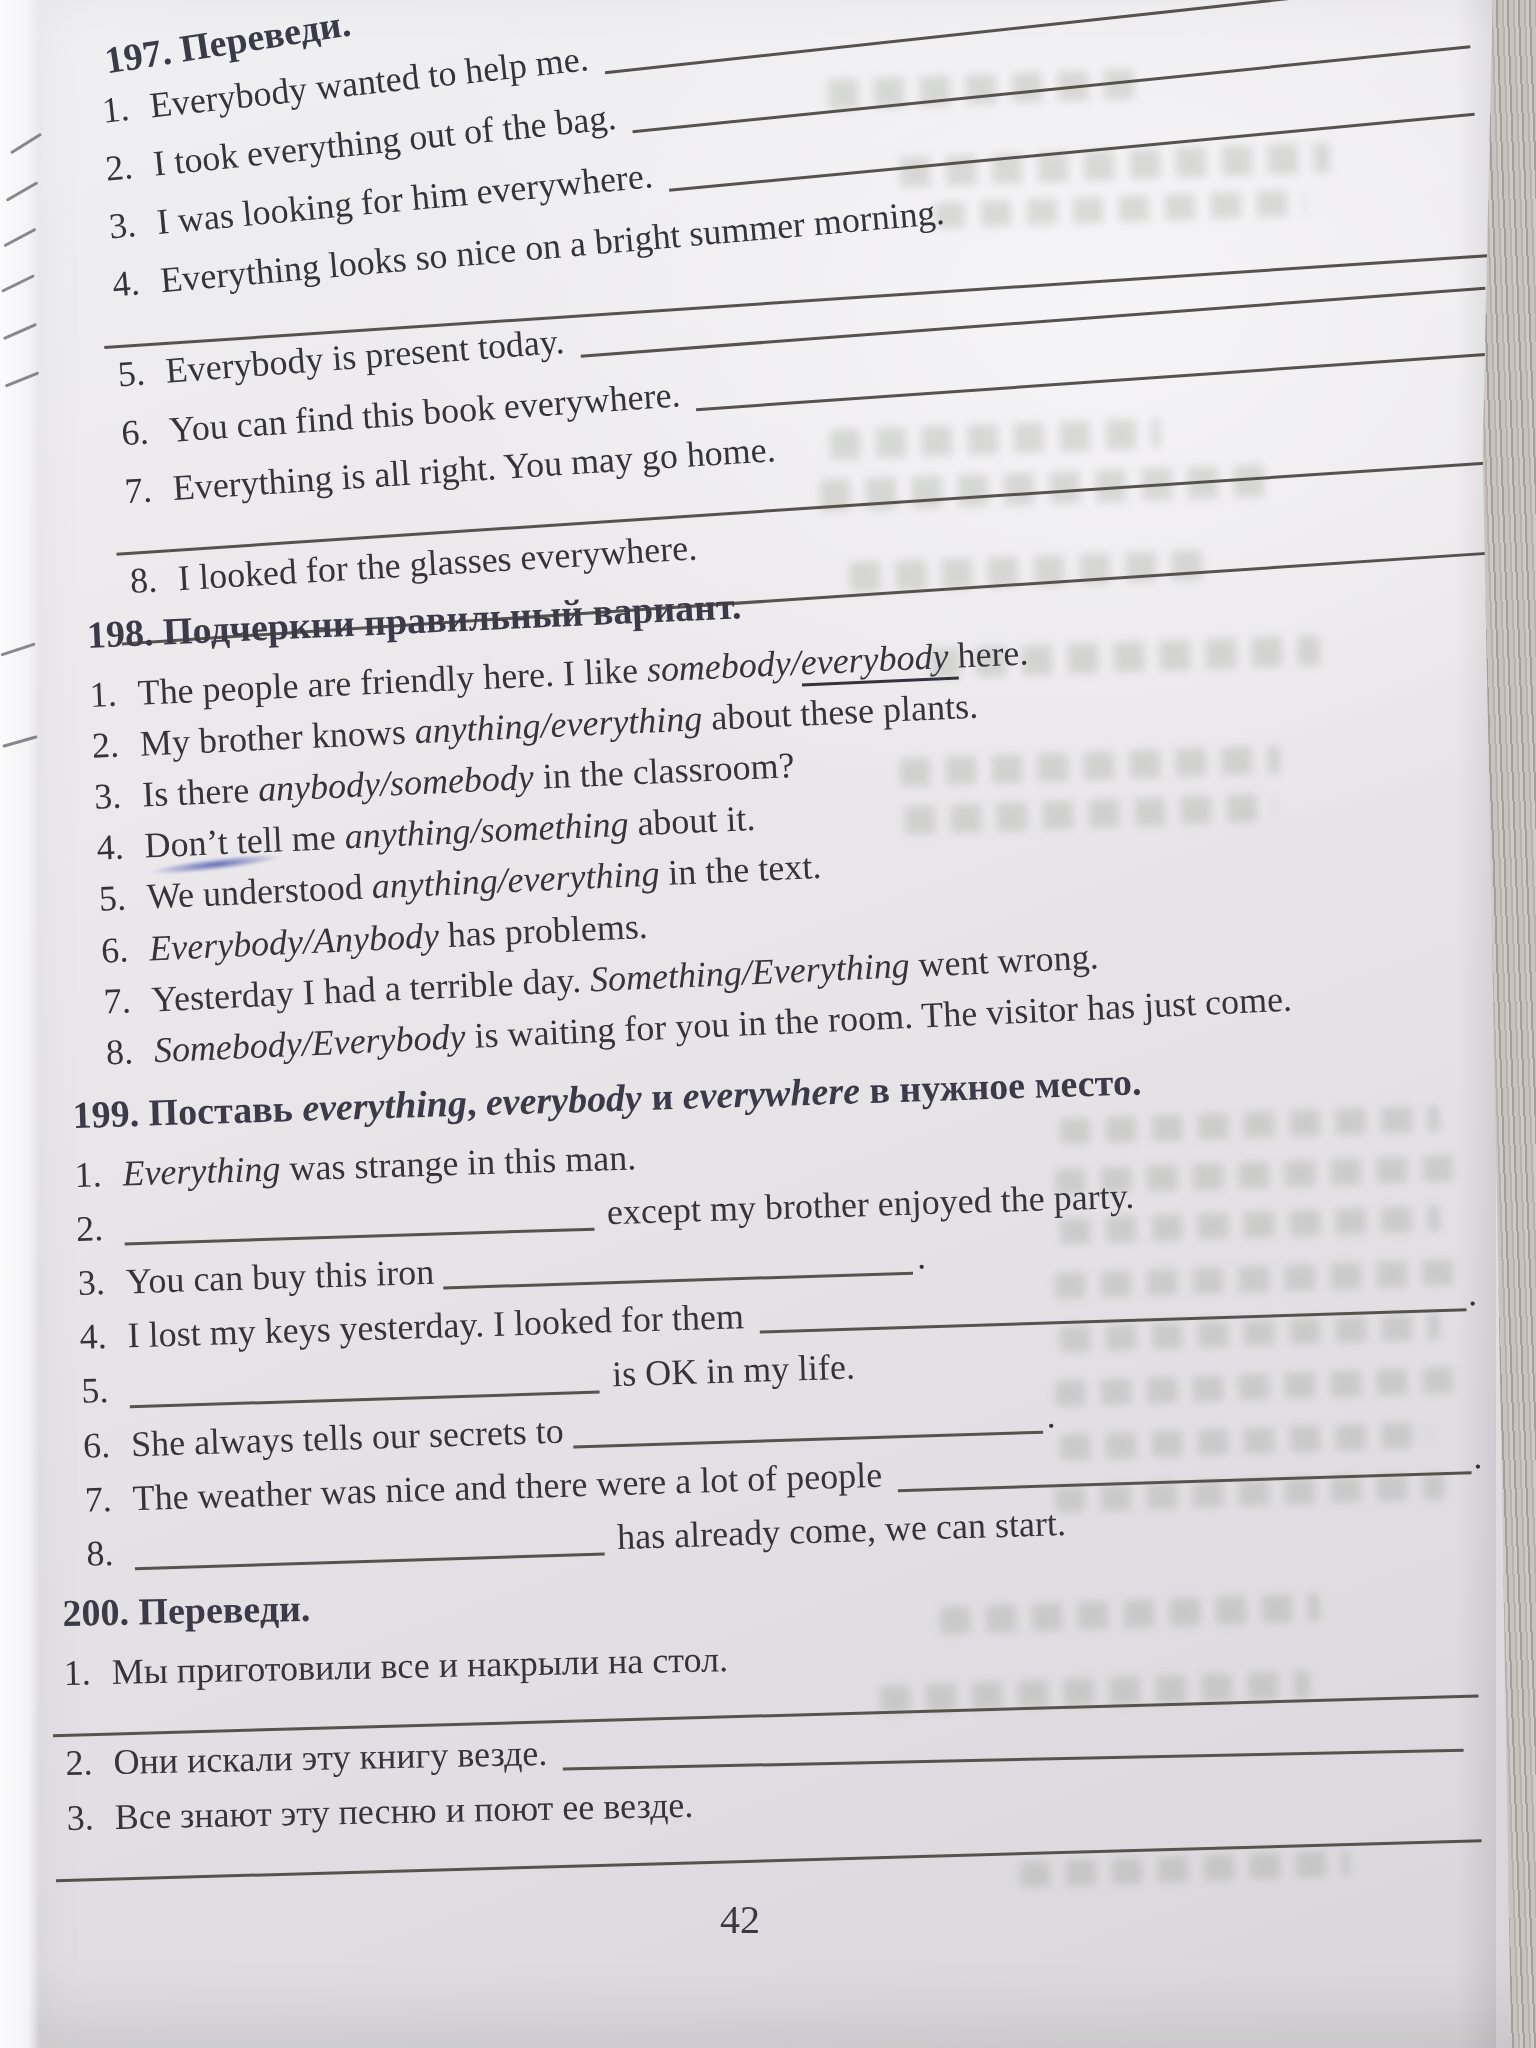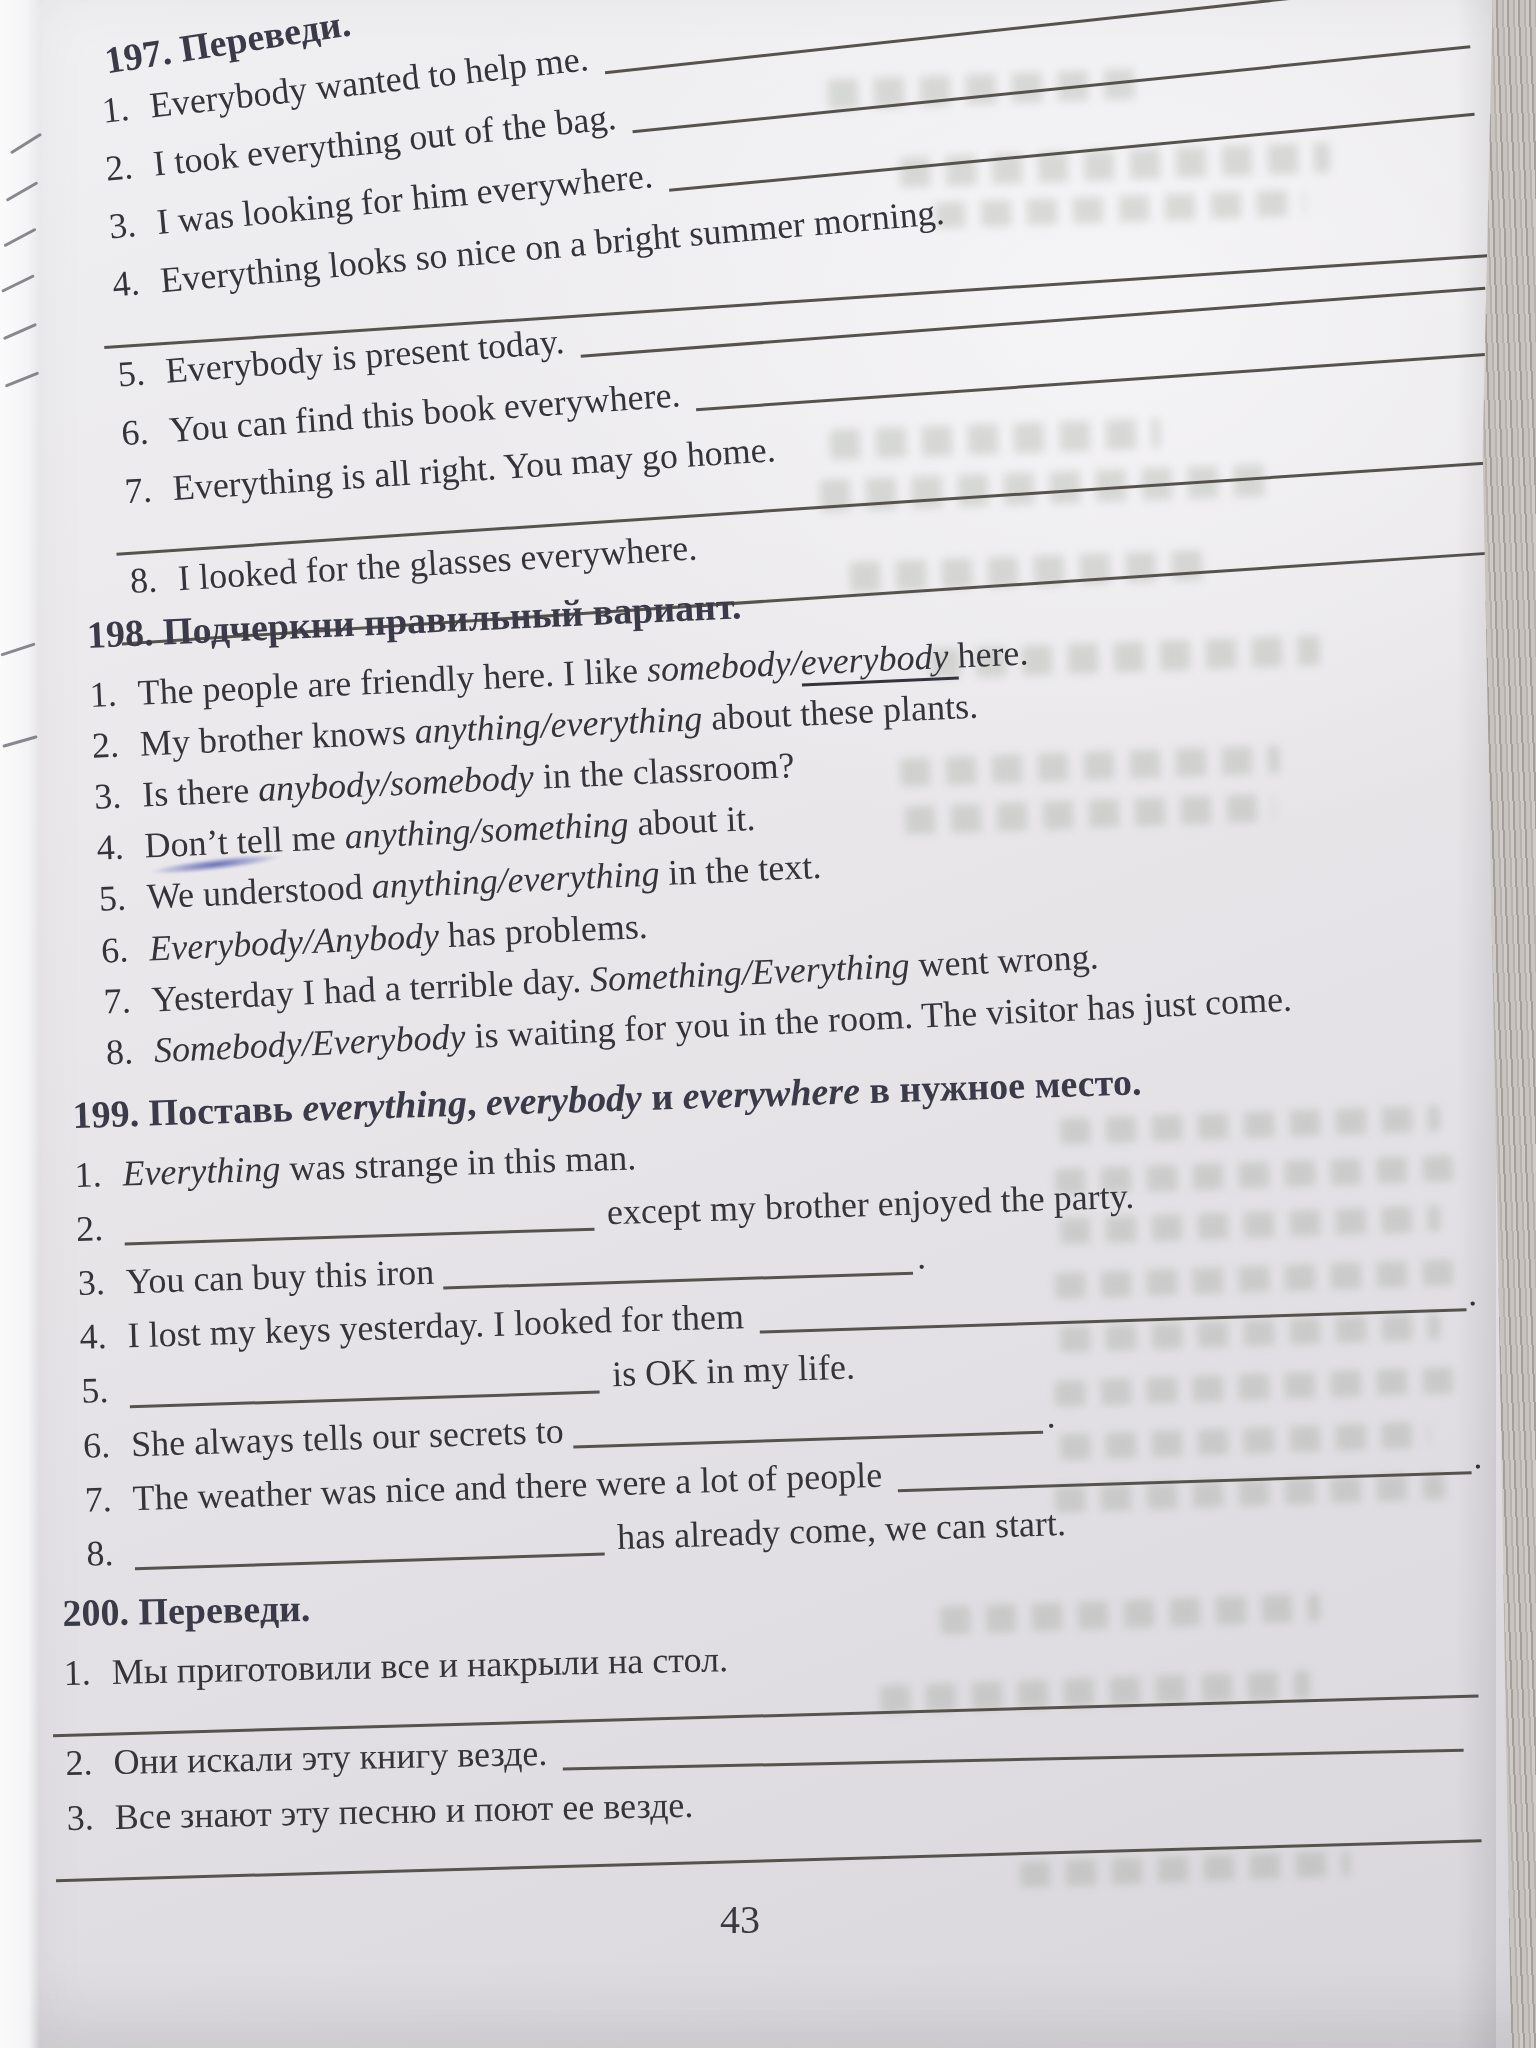--- a/index.html
+++ b/index.html
@@ -269,17 +269,17 @@
               </div>
             </div>
             <div class="item">
               <span class="num">3.</span>
               <div class="body"><span class="seg">Все знают эту песню и поют ее везде.</span></div>
             </div>
             <div class="answer-line"></div>
           </div>
         </div>
       </div>
-    <div class="pageno">43</div>
+    <div class="pageno">42</div>
   </div>
   <div class="edge-shadow"></div>
   <div class="edge"></div>
 </div>
 
 </body></html>

